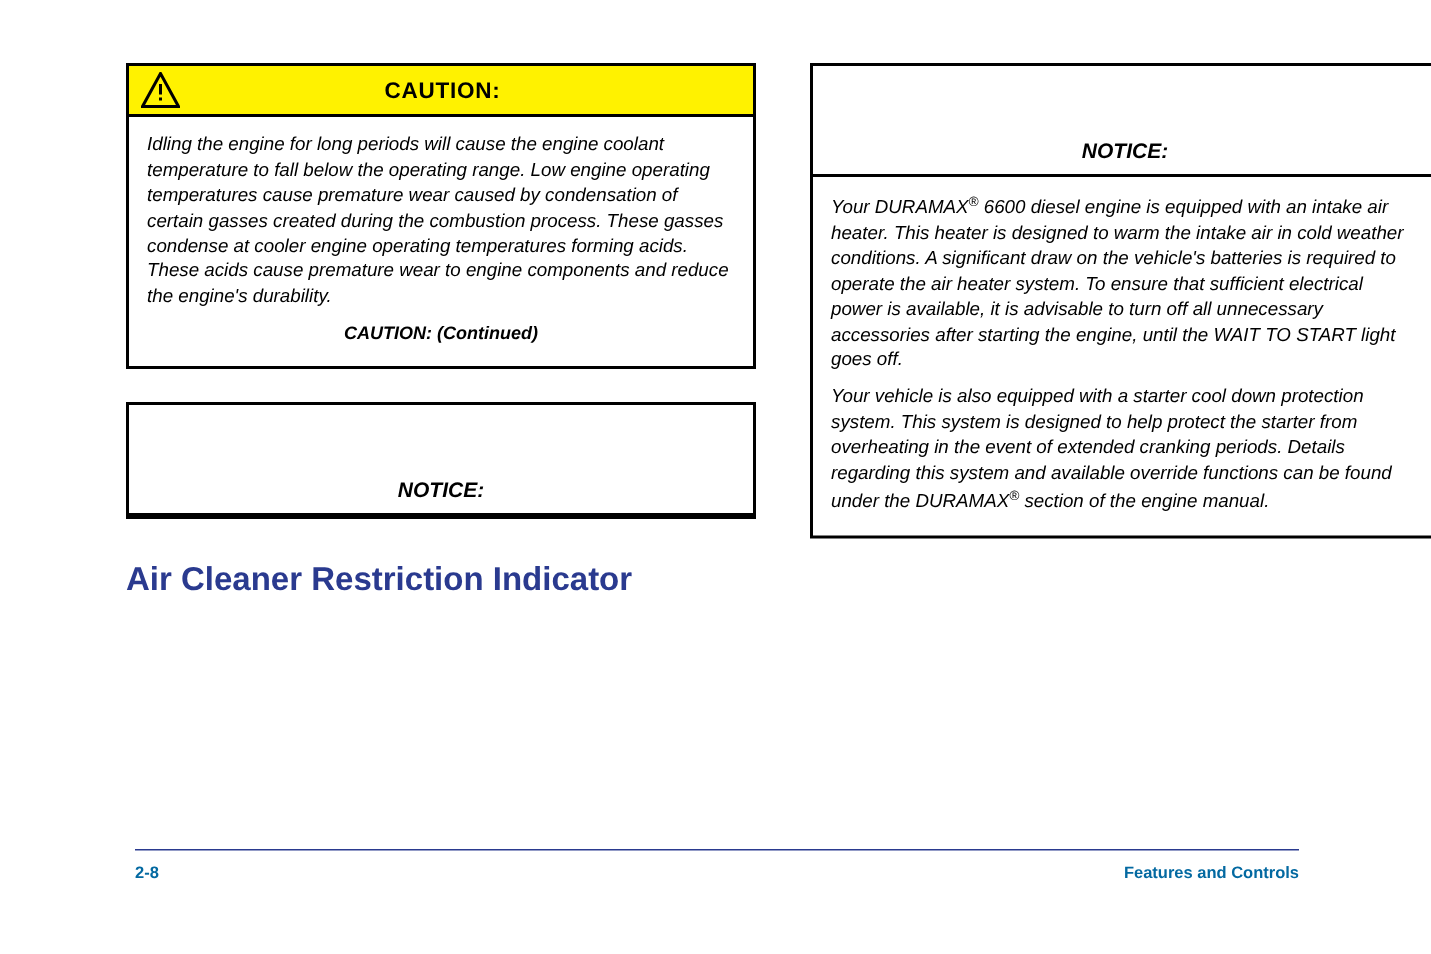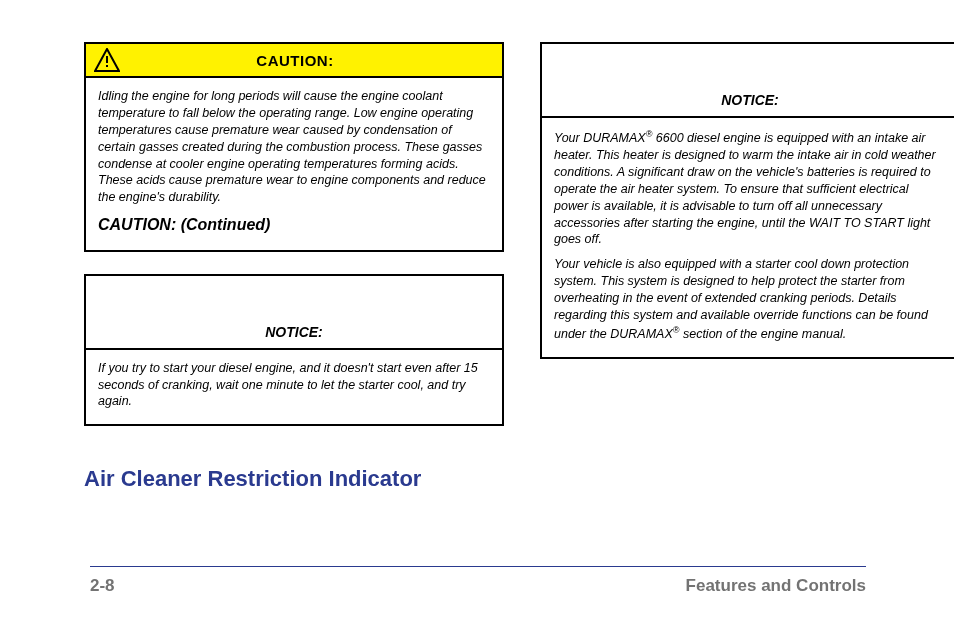--- a/index.html
+++ b/index.html
@@ -60,48 +60,48 @@
     padding: 10px 12px 14px;
     font-size: 12.5px;
     line-height: 1.35;
     font-style: italic;
   }
   .box-body p { margin: 0 0 8px 0; }
   .box-body p:last-child { margin-bottom: 0; }
   sup.reg { font-size: 9px; vertical-align: super; }
   .spacer-v { height: 22px; }
   .section-title {
-    margin-top: 40px;
+    margin-top: 27px;
     font-size: 22px;
     color: #2a3a8f;
     font-weight: bold;
   }
   .divider {
     position: absolute;
     left: 90px;
     right: 88px;
     top: 566px;
     height: 0;
     border-top: 1.5px solid #2a3a8f;
   }
   .footer {
     position: absolute;
     left: 90px;
     right: 88px;
     top: 576px;
     display: flex;
     justify-content: space-between;
-    font-size: 17px;
-    color: #737373;
+    font-size: 11px;
+    color: #0369a1;
     font-weight: bold;
   }
   .caution-continued {
-    text-align: left;
+    text-align: center;
     font-weight: bold;
-    font-size: 16px;
+    font-size: 12px;
   }
 </style>
 </head>
 <body>
 
 <div class="page">
   <div class="cols">
 
     <div class="col">
 
@@ -117,23 +117,20 @@
         <div class="box-body">
           <p>Idling the engine for long periods will cause the engine coolant temperature to fall below the operating range. Low engine operating temperatures cause premature wear caused by condensation of certain gasses created during the combustion process. These gasses condense at cooler engine operating temperatures forming acids. These acids cause premature wear to engine components and reduce the engine's durability.</p>
           <p class="caution-continued">CAUTION: (Continued)</p>
         </div>
       </div>
 
       <div class="spacer-v"></div>
 
       <div class="box">
         <div class="plain-header">NOTICE:</div>
-        <div class="box-body">
-          <p>If you try to start your diesel engine, and it doesn't start even after 15 seconds of cranking, wait one minute to let the starter cool, and try again.</p>
-        </div>
       </div>
 
       <div class="section-title">Air Cleaner Restriction Indicator</div>
     </div>
 
     <div class="col">
 
       <div class="box">
         <div class="plain-header">NOTICE:</div>
         <div class="box-body">

